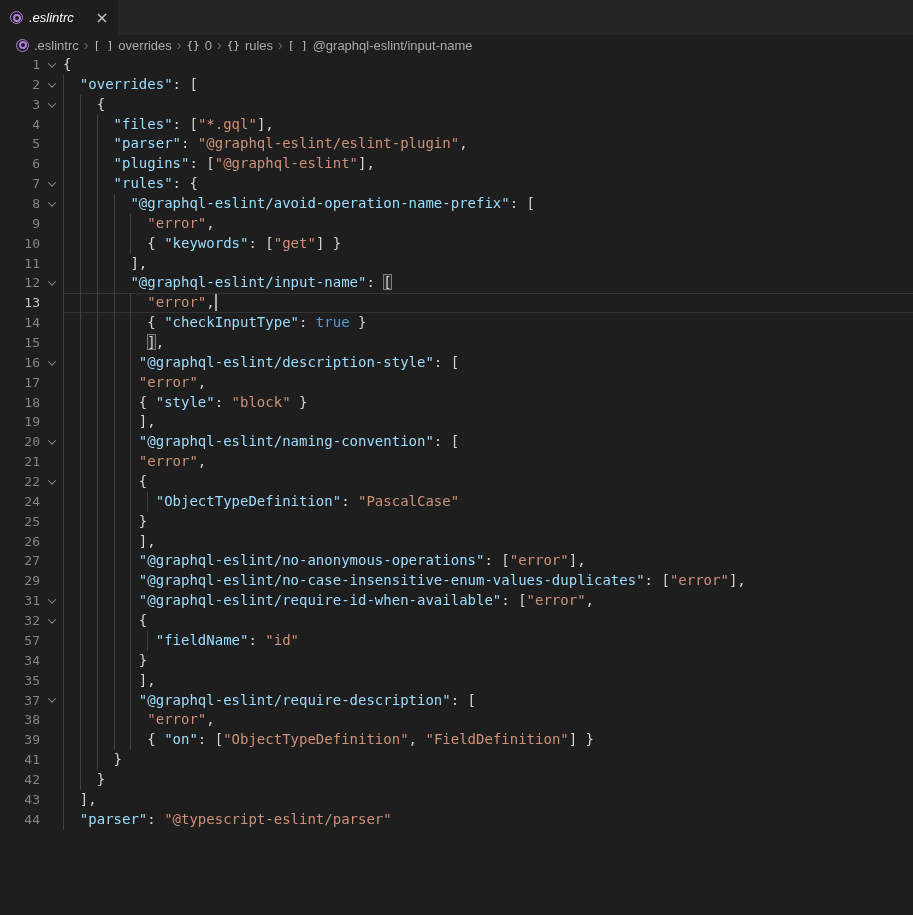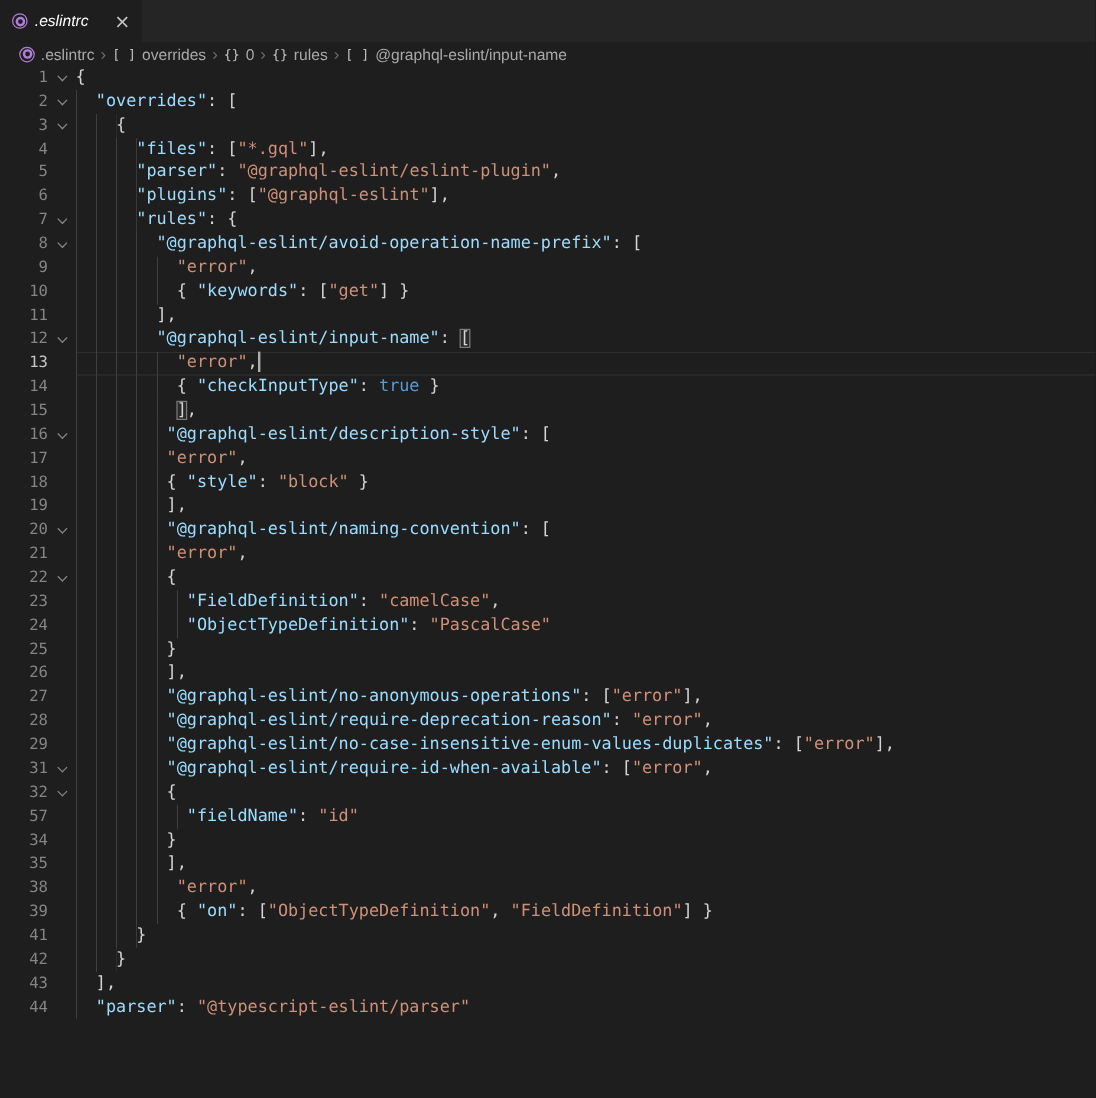--- a/index.html
+++ b/index.html
@@ -202,50 +202,40 @@
         <span class="lcontent"><span class="ind" style="width: 9ch;"></span><span class="tok-s">"error"</span><span class="tok-p">,</span></span>
       </div>
       <div class="row">
         <span class="lnum">22</span>
         <span class="lfold">
           <span class="chev"></span>
         </span>
         <span class="lcontent"><span class="ind" style="width: 9ch;"></span><span class="tok-p">{</span></span>
       </div>
       <div class="row">
-        <span class="lnum">23</span>
-        <span class="lfold"></span>
-        <span class="lcontent"><span class="ind" style="width: 11ch;"></span><span class="tok-k">"FieldDefinition"</span><span class="tok-p">: </span><span class="tok-s">"camelCase"</span><span class="tok-p">,</span></span>
-      </div>
-      <div class="row">
         <span class="lnum">24</span>
         <span class="lfold"></span>
         <span class="lcontent"><span class="ind" style="width: 11ch;"></span><span class="tok-k">"ObjectTypeDefinition"</span><span class="tok-p">: </span><span class="tok-s">"PascalCase"</span></span>
       </div>
       <div class="row">
         <span class="lnum">25</span>
         <span class="lfold"></span>
         <span class="lcontent"><span class="ind" style="width: 9ch;"></span><span class="tok-p">}</span></span>
       </div>
       <div class="row">
         <span class="lnum">26</span>
         <span class="lfold"></span>
         <span class="lcontent"><span class="ind" style="width: 9ch;"></span><span class="tok-p">],</span></span>
       </div>
       <div class="row">
         <span class="lnum">27</span>
         <span class="lfold"></span>
         <span class="lcontent"><span class="ind" style="width: 9ch;"></span><span class="tok-k">"@graphql-eslint/no-anonymous-operations"</span><span class="tok-p">: [</span><span class="tok-s">"error"</span><span class="tok-p">],</span></span>
       </div>
       <div class="row">
-        <span class="lnum">28</span>
-        <span class="lfold"></span>
-        <span class="lcontent"><span class="ind" style="width: 9ch;"></span><span class="tok-k">"@graphql-eslint/require-deprecation-reason"</span><span class="tok-p">: </span><span class="tok-s">"error"</span><span class="tok-p">,</span></span>
-      </div>
-      <div class="row">
         <span class="lnum">29</span>
         <span class="lfold"></span>
         <span class="lcontent"><span class="ind" style="width: 9ch;"></span><span class="tok-k">"@graphql-eslint/no-case-insensitive-enum-values-duplicates"</span><span class="tok-p">: [</span><span class="tok-s">"error"</span><span class="tok-p">],</span></span>
       </div>
       <div class="row">
         <span class="lnum">31</span>
         <span class="lfold">
           <span class="chev"></span>
         </span>
         <span class="lcontent"><span class="ind" style="width: 9ch;"></span><span class="tok-k">"@graphql-eslint/require-id-when-available"</span><span class="tok-p">: [</span><span class="tok-s">"error"</span><span class="tok-p">,</span></span>
@@ -266,20 +256,27 @@
         <span class="lnum">34</span>
         <span class="lfold"></span>
         <span class="lcontent"><span class="ind" style="width: 9ch;"></span><span class="tok-p">}</span></span>
       </div>
       <div class="row">
         <span class="lnum">35</span>
         <span class="lfold"></span>
         <span class="lcontent"><span class="ind" style="width: 9ch;"></span><span class="tok-p">],</span></span>
       </div>
       <div class="row">
+        <span class="lnum">37</span>
+        <span class="lfold">
+          <span class="chev"></span>
+        </span>
+        <span class="lcontent"><span class="ind" style="width: 9ch;"></span><span class="tok-k">"@graphql-eslint/require-description"</span><span class="tok-p">: [</span></span>
+      </div>
+      <div class="row">
         <span class="lnum">38</span>
         <span class="lfold"></span>
         <span class="lcontent"><span class="ind" style="width: 10ch;"></span><span class="tok-s">"error"</span><span class="tok-p">,</span></span>
       </div>
       <div class="row">
         <span class="lnum">39</span>
         <span class="lfold"></span>
         <span class="lcontent"><span class="ind" style="width: 10ch;"></span><span class="tok-p">{ </span><span class="tok-k">"on"</span><span class="tok-p">: [</span><span class="tok-s">"ObjectTypeDefinition"</span><span class="tok-p">, </span><span class="tok-s">"FieldDefinition"</span><span class="tok-p">] }</span></span>
       </div>
       <div class="row">

